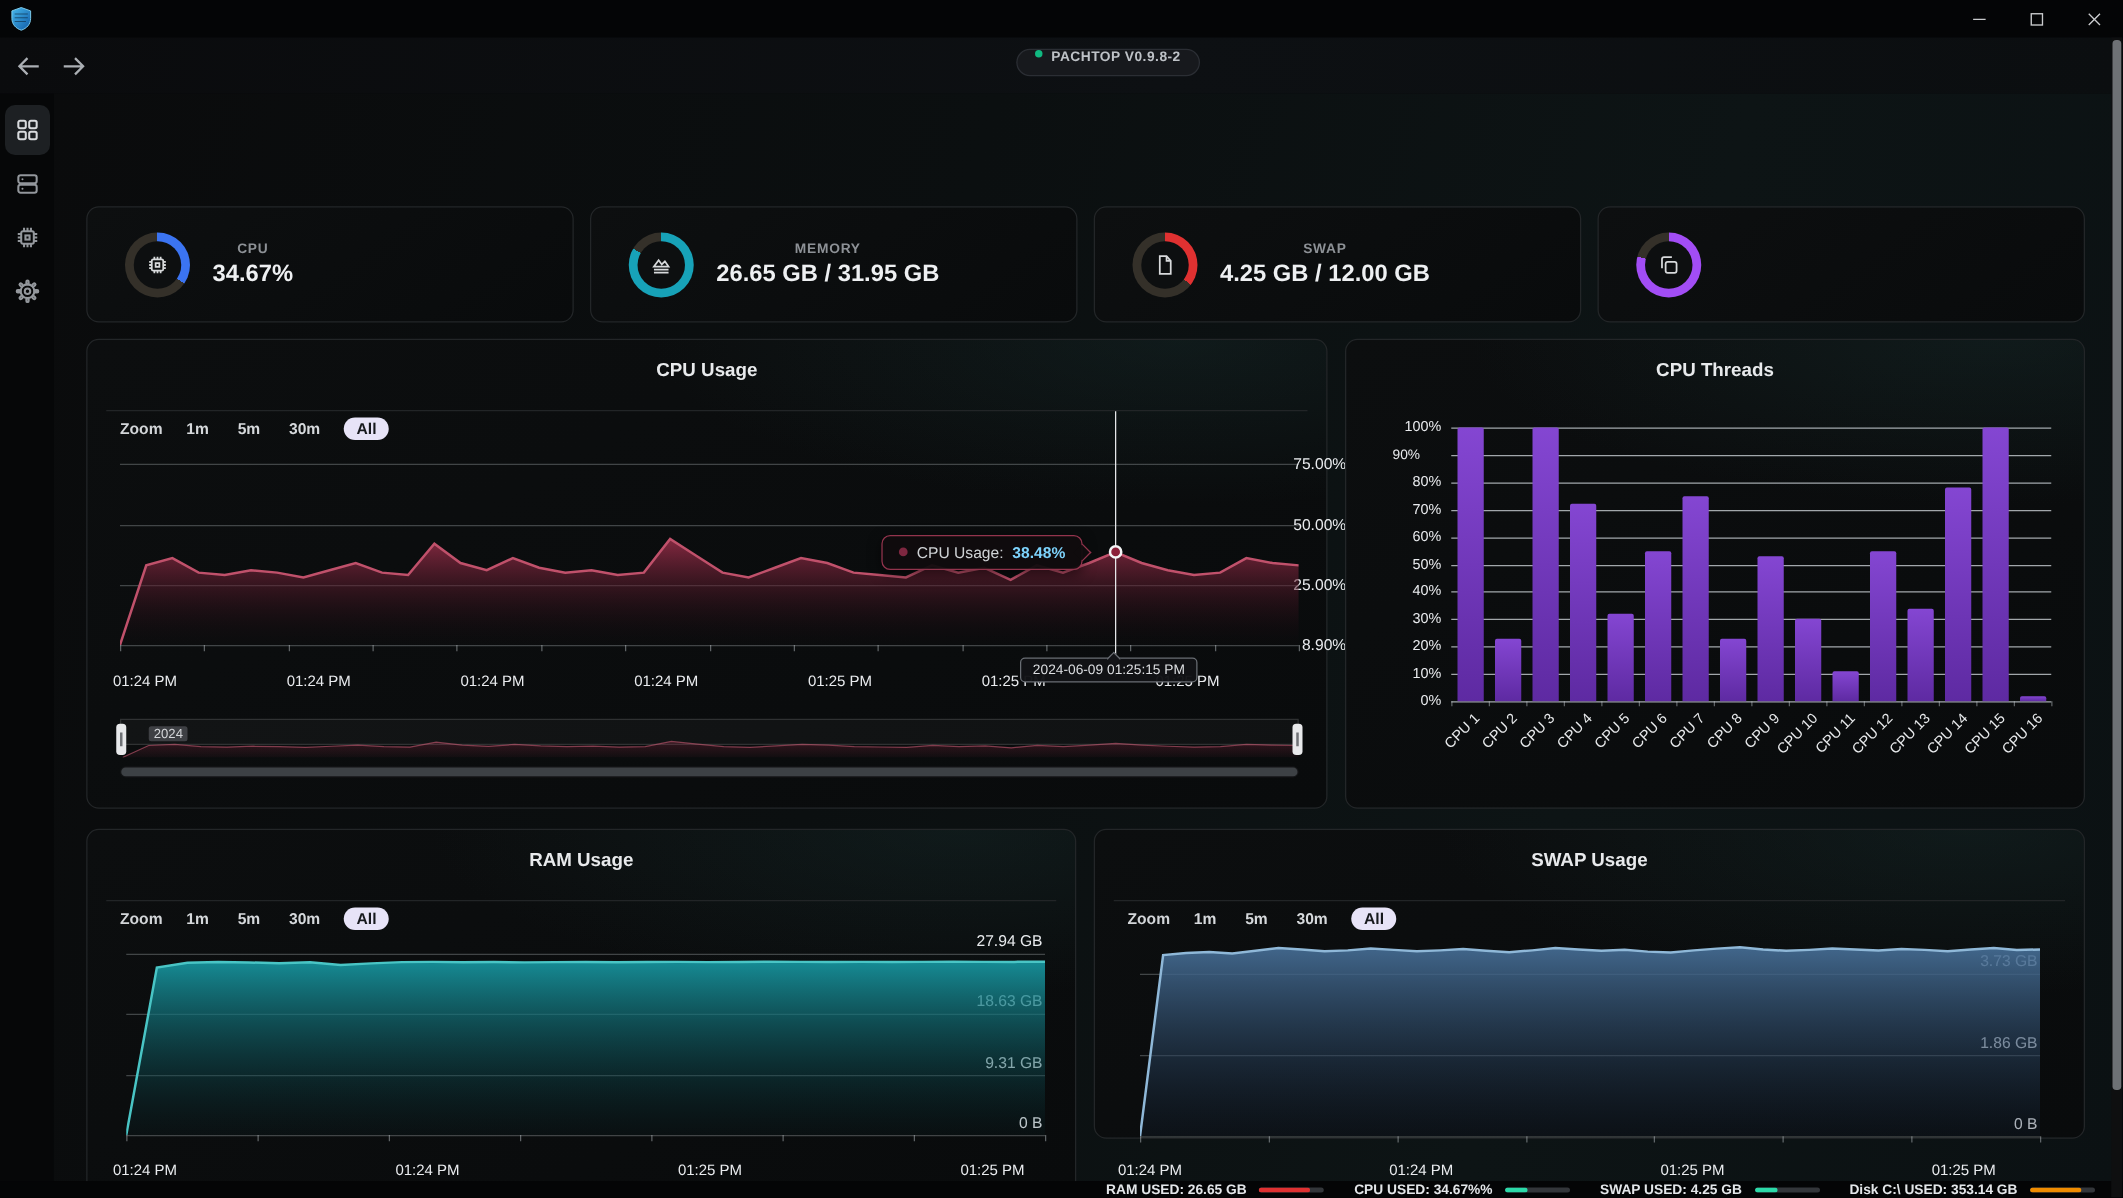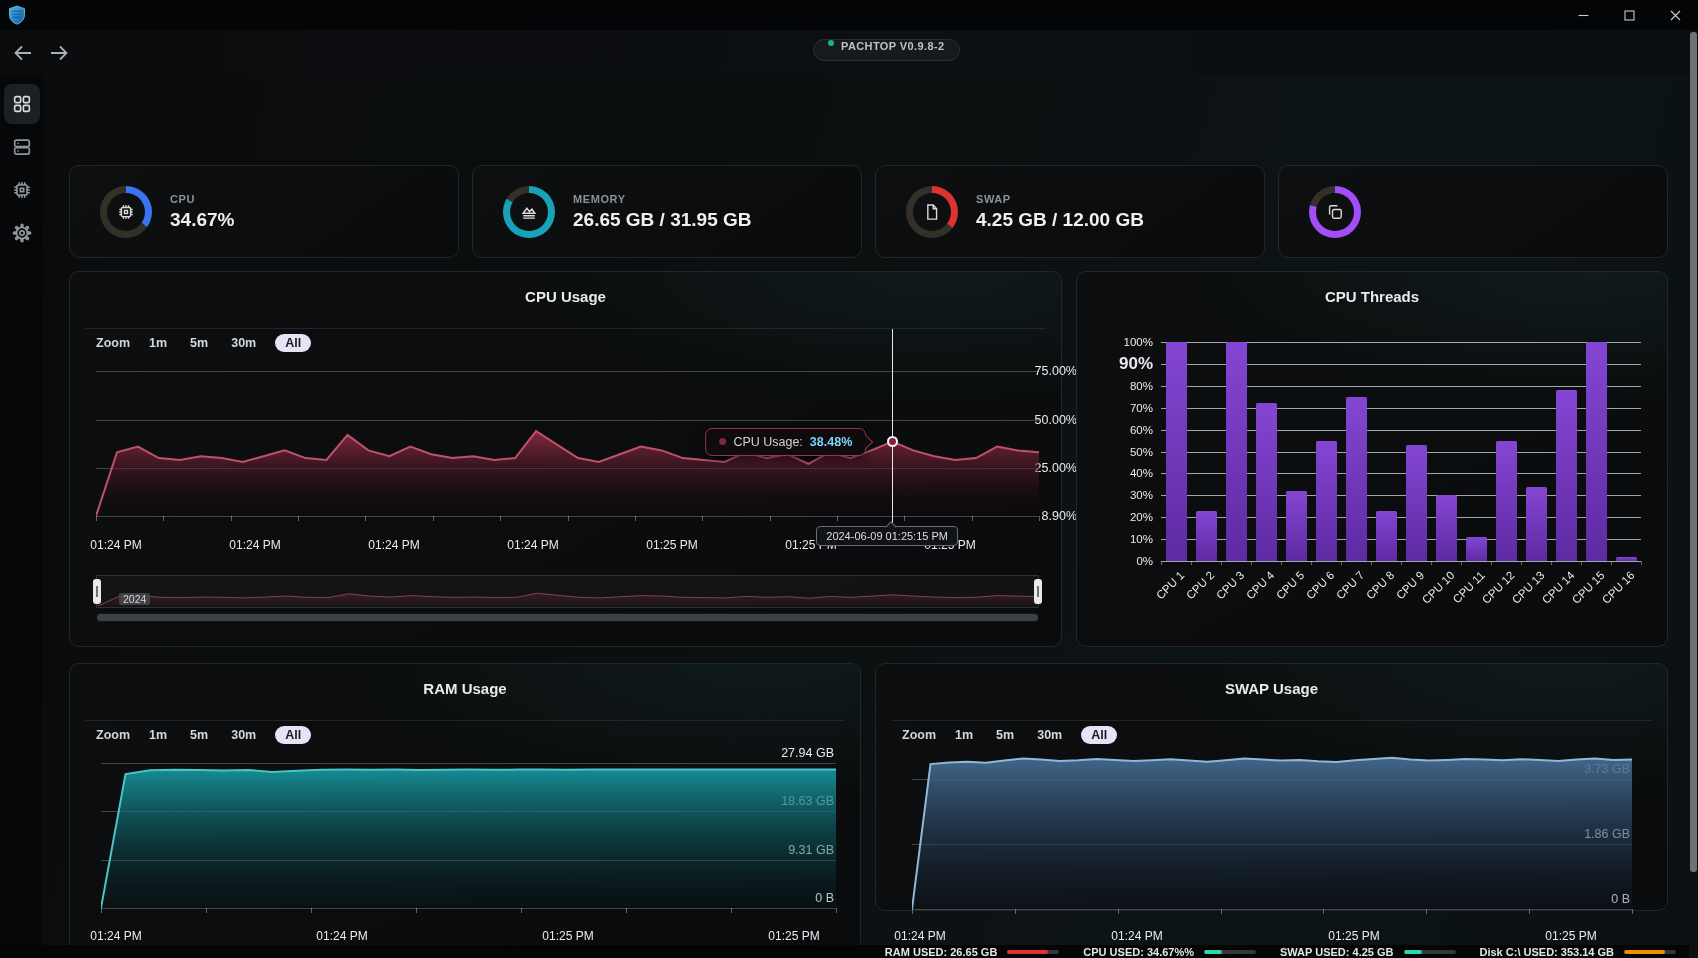--- a/index.html
+++ b/index.html
@@ -36,21 +36,21 @@
   .page-title { font-size:30px; font-weight:800; color:#f0f1f3; letter-spacing:.2px; }
   .sysinfo { display:flex; gap:24px; font-size:13.5px; font-weight:700; color:#c9ccd0; }
   
   .cards { position:absolute; left:26px; top:90px; width:1599px; display:flex; gap:13px; }
   .card { flex:1; height:93px; border-radius:10px; border:1px solid #232628;
     background:linear-gradient(145deg,#0d0f10 0%,#090b0c 100%);
     display:flex; align-items:center; padding-left:30px; gap:18px; }
   .ring { position:relative; width:52px; height:52px; border-radius:50%; flex:none; }
   .ring::after { content:""; position:absolute; inset:7px; border-radius:50%; background:#0d0f10; }
   .ring svg { position:absolute; inset:0; margin:auto; z-index:1; }
-  .card-label { font-size:11px; font-weight:700; letter-spacing:.6px; color:#8d9196; margin-bottom:4px; }
+  .card-label { font-size:11px; font-weight:700; letter-spacing:.6px; color:#8d9196; margin-bottom:4px;text-align:center; }
   .card-value { font-size:19px; font-weight:800; color:#eef0f2; }
   
   .panel { position:absolute; border-radius:10px; border:1px solid #232628;
     background:radial-gradient(700px 220px at 88% 0%, rgba(26,52,52,.35), transparent 60%),
                linear-gradient(150deg,#0c0e0f 0%,#090b0c 100%); }
   #panel-cpu-usage { left:26px; top:196px; width:993px; height:376px; }
   #panel-cpu-threads { left:1033px; top:196px; width:592px; height:376px; }
   #panel-ram { left:26px; top:588px; width:792px; height:295px; }
   #panel-swap { left:832px; top:588px; width:793px; height:248px; }
   .panel-title { position:absolute; left:0; right:0; top:16px; text-align:center; font-size:15px; font-weight:800; color:#e8eaec; }
@@ -85,21 +85,21 @@
   .cu-tooltip .arrow { position:absolute; right:-6px; top:50%; width:10px; height:10px; background:rgba(16,12,14,.95);
     border-right:1px solid #93344d; border-top:1px solid #93344d; transform:translateY(-50%) rotate(45deg); }
   .tt-dot { width:7px; height:7px; border-radius:50%; background:#7e2740; }
   .tt-label { font-size:12.5px; color:#cfd2d5; }
   .tt-value { font-size:12.5px; font-weight:800; color:#7dd3fc; }
   .date-tooltip { position:absolute; top:254px; z-index:7; background:rgba(18,19,22,.97); border:1px solid #6a6e74;
     border-radius:4px; padding:3px 9px; font-size:11px; color:#dcdee1; white-space:nowrap; }
   .date-tooltip .caret { position:absolute; top:-4.5px; width:8px; height:8px; background:#131418;
     border-left:1px solid #6a6e74; border-top:1px solid #6a6e74; transform:rotate(45deg); }
   
-  .navigator { position:absolute; left:26px; top:303px; width:943px; height:33px;
+  .navigator { position:absolute; left:26px; top:303px; width:943px; height:21px;
     background:rgba(255,255,255,.03); border:1px solid rgba(255,255,255,.13); z-index:2; }
   .nav-handle { position:absolute; top:3px; width:8px; height:25px; border-radius:3px; background:#e8e9eb; z-index:3; cursor:ew-resize; }
   .nav-handle::before { content:""; position:absolute; left:3.2px; top:7px; width:1.4px; height:11px; background:#6f7276; }
   .nav-year { position:absolute; left:22px; bottom:2px; font-size:10.5px; color:#d3d5d8; background:rgba(70,72,76,.85);
     padding:0 4px; border-radius:2px; z-index:4; }
   .hscroll { position:absolute; left:26px; top:341px; width:943px; height:9px; border-radius:5px; background:#141517; }
   .hscroll .thumb { position:absolute; inset:1px; border-radius:4px; background:#3d4145; }
   
   .statusbar { position:absolute; left:0; top:945px; width:1698px; height:13px; background:#040506; z-index:10;
     display:flex; align-items:center; justify-content:flex-end; gap:24px; padding-right:22px; }
@@ -335,21 +335,21 @@
       <div class="xlab" style="left: 741px; top: 266px;">01:25 PM</div>
       <div class="xlab" style="left: 880px; top: 266px;">01:25 PM</div>
     </div>
 
   <div class="panel" id="panel-cpu-threads">
     <div class="panel-title">CPU Threads</div>
     <div class="plot" id="plot-cpu_threads">
         <div class="gridline bright" style="top: 0px;"></div>
         <div class="ylab" style="left: -64px; width: 56px; text-align: right; top: 0px; transform: translateY(-50%); font-size: 11.5px;">100%</div>
         <div class="gridline bright" style="top: 21.9px;"></div>
-        <div class="ylab" style="left: -64px; width: 56px; text-align: right; top: 21.9px; transform: translateY(-50%); font-size: 17px; font-weight: bold;">90%</div>
+        <div class="ylab" style="left: -64px; width: 56px; text-align: center; top: 21.9px; transform: translateY(-50%); font-size: 11px;">90%</div>
         <div class="gridline bright" style="top: 43.8px;"></div>
         <div class="ylab" style="left: -64px; width: 56px; text-align: right; top: 43.8px; transform: translateY(-50%); font-size: 11.5px;">80%</div>
         <div class="gridline bright" style="top: 65.7px;"></div>
         <div class="ylab" style="left: -64px; width: 56px; text-align: right; top: 65.7px; transform: translateY(-50%); font-size: 11.5px;">70%</div>
         <div class="gridline bright" style="top: 87.6px;"></div>
         <div class="ylab" style="left: -64px; width: 56px; text-align: right; top: 87.6px; transform: translateY(-50%); font-size: 11.5px;">60%</div>
         <div class="gridline bright" style="top: 109.5px;"></div>
         <div class="ylab" style="left: -64px; width: 56px; text-align: right; top: 109.5px; transform: translateY(-50%); font-size: 11.5px;">50%</div>
         <div class="gridline bright" style="top: 131.4px;"></div>
         <div class="ylab" style="left: -64px; width: 56px; text-align: right; top: 131.4px; transform: translateY(-50%); font-size: 11.5px;">40%</div>

